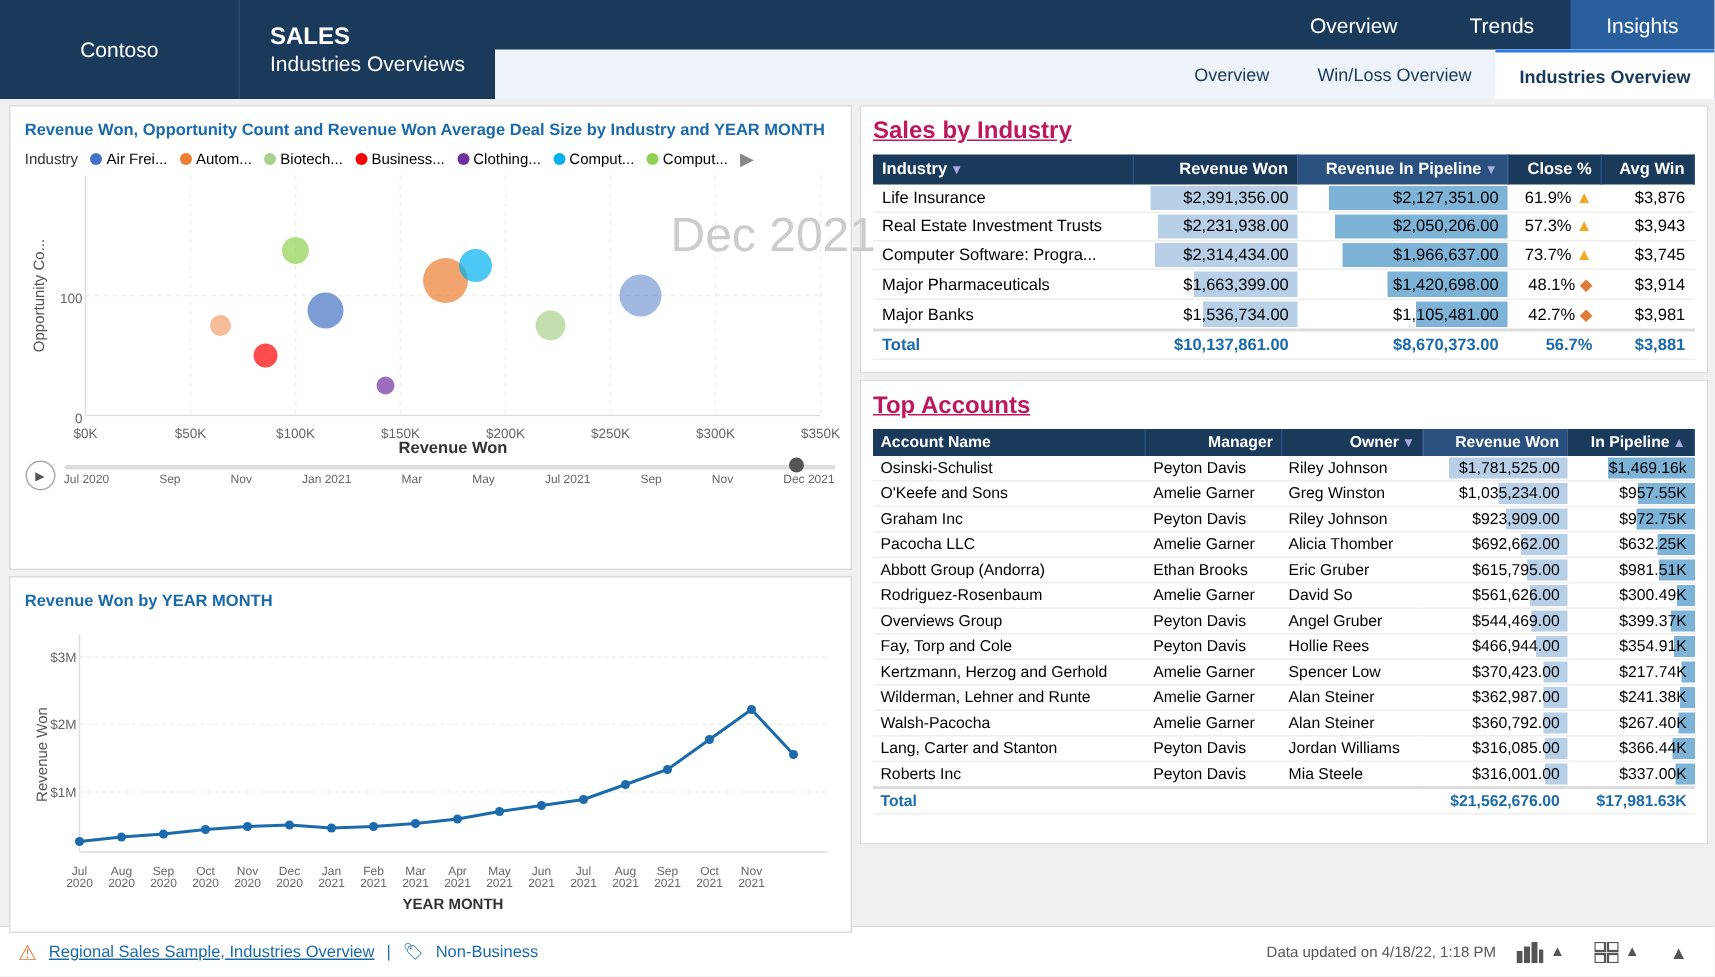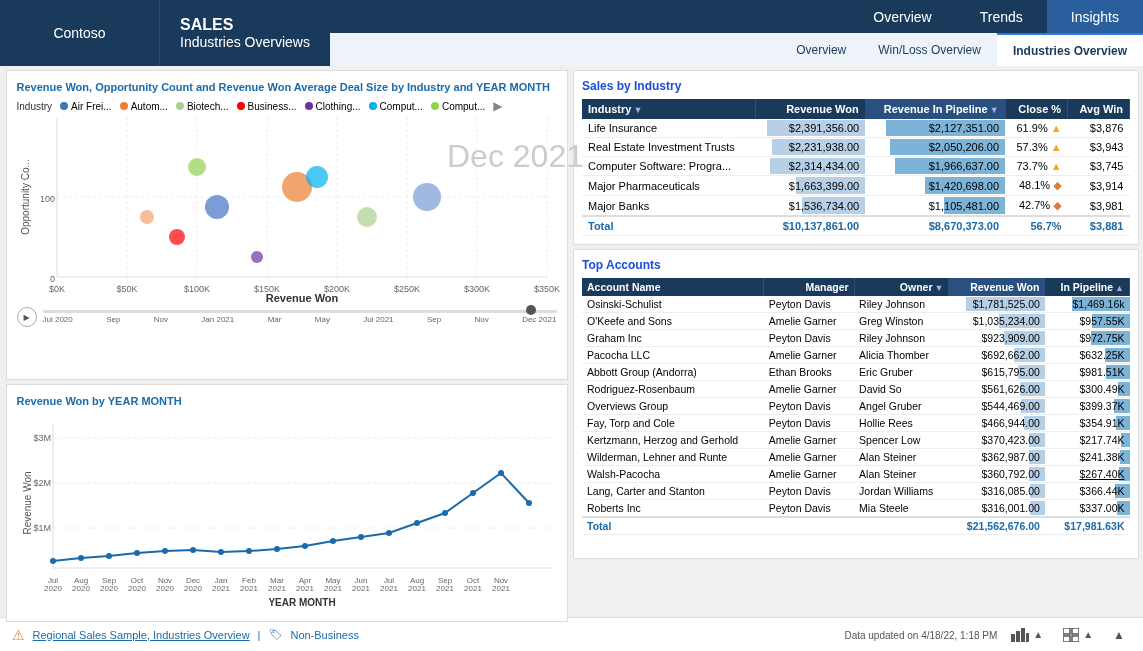--- a/index.html
+++ b/index.html
@@ -40,21 +40,21 @@
     
     .timeline { display: flex; align-items: center; gap: 6px; margin: 4px 0; }
     .play-btn { width: 20px; height: 20px; border: 1px solid #aaa; border-radius: 50%; display: flex; align-items: center; justify-content: center; cursor: pointer; font-size: 8px; color: #555; }
 
     
     .right-panel { flex: 1; display: flex; flex-direction: column; gap: 4px; }
     .table-panel { background: white; border: 1px solid #ddd; padding: 8px; }
     .table-panel-top { flex: 0 0 auto; }
     .table-panel-bottom { flex: 1; overflow: hidden; }
 
-    .section-title { font-size: 12px; font-weight: 600; color: #1d4ed8; margin-bottom: 6px; }
+    .section-title { font-size: 16px; font-weight: 600; color: #be185d; margin-bottom: 6px; text-decoration: underline; }
 
     table { width: 100%; border-collapse: collapse; font-size: 11px; }
     thead th { background: #1a3a5c; color: white; padding: 4px 6px; text-align: right; font-size: 11px; font-weight: 600; border-right: 1px solid #2a5080; }
     thead th:first-child { text-align: left; }
     tbody tr { border-bottom: 1px solid #eee; }
     tbody td { padding: 3px 6px; text-align: right; }
     tbody td:first-child { text-align: left; }
     .total-row td { font-weight: 700; color: #1a6aac; border-top: 2px solid #ddd; }
 
     
@@ -517,21 +517,21 @@
     </td>
   </tr>
             <tr>
     <td style="font-size:10.5px;">Walsh-Pacocha</td>
     <td style="text-align:left;font-size:10.5px;">Amelie Garner</td>
     <td style="text-align:left;font-size:10.5px;">Alan Steiner</td>
     <td style="position:relative;font-size:10.5px;">
       <div style="position:absolute;right:0;top:1px;bottom:1px;width:17%;background:#b8cfe8;z-index:0;"></div>
       <span style="position:relative;z-index:1;">$360,792.00</span>
     </td>
-    <td style="position:relative;font-size:10.5px;text-decoration:underline;">
+    <td style="position:relative;font-size:10.5px;">
       <div style="position:absolute;right:0;top:1px;bottom:1px;width:12%;background:#7eb3d8;z-index:0;"></div>
       <span style="position:relative;z-index:1;">$267.40K</span>
     </td>
   </tr>
             <tr>
     <td style="font-size:10.5px;">Lang, Carter and Stanton</td>
     <td style="text-align:left;font-size:10.5px;">Peyton Davis</td>
     <td style="text-align:left;font-size:10.5px;">Jordan Williams</td>
     <td style="position:relative;font-size:10.5px;">
       <div style="position:absolute;right:0;top:1px;bottom:1px;width:15%;background:#b8cfe8;z-index:0;"></div>

